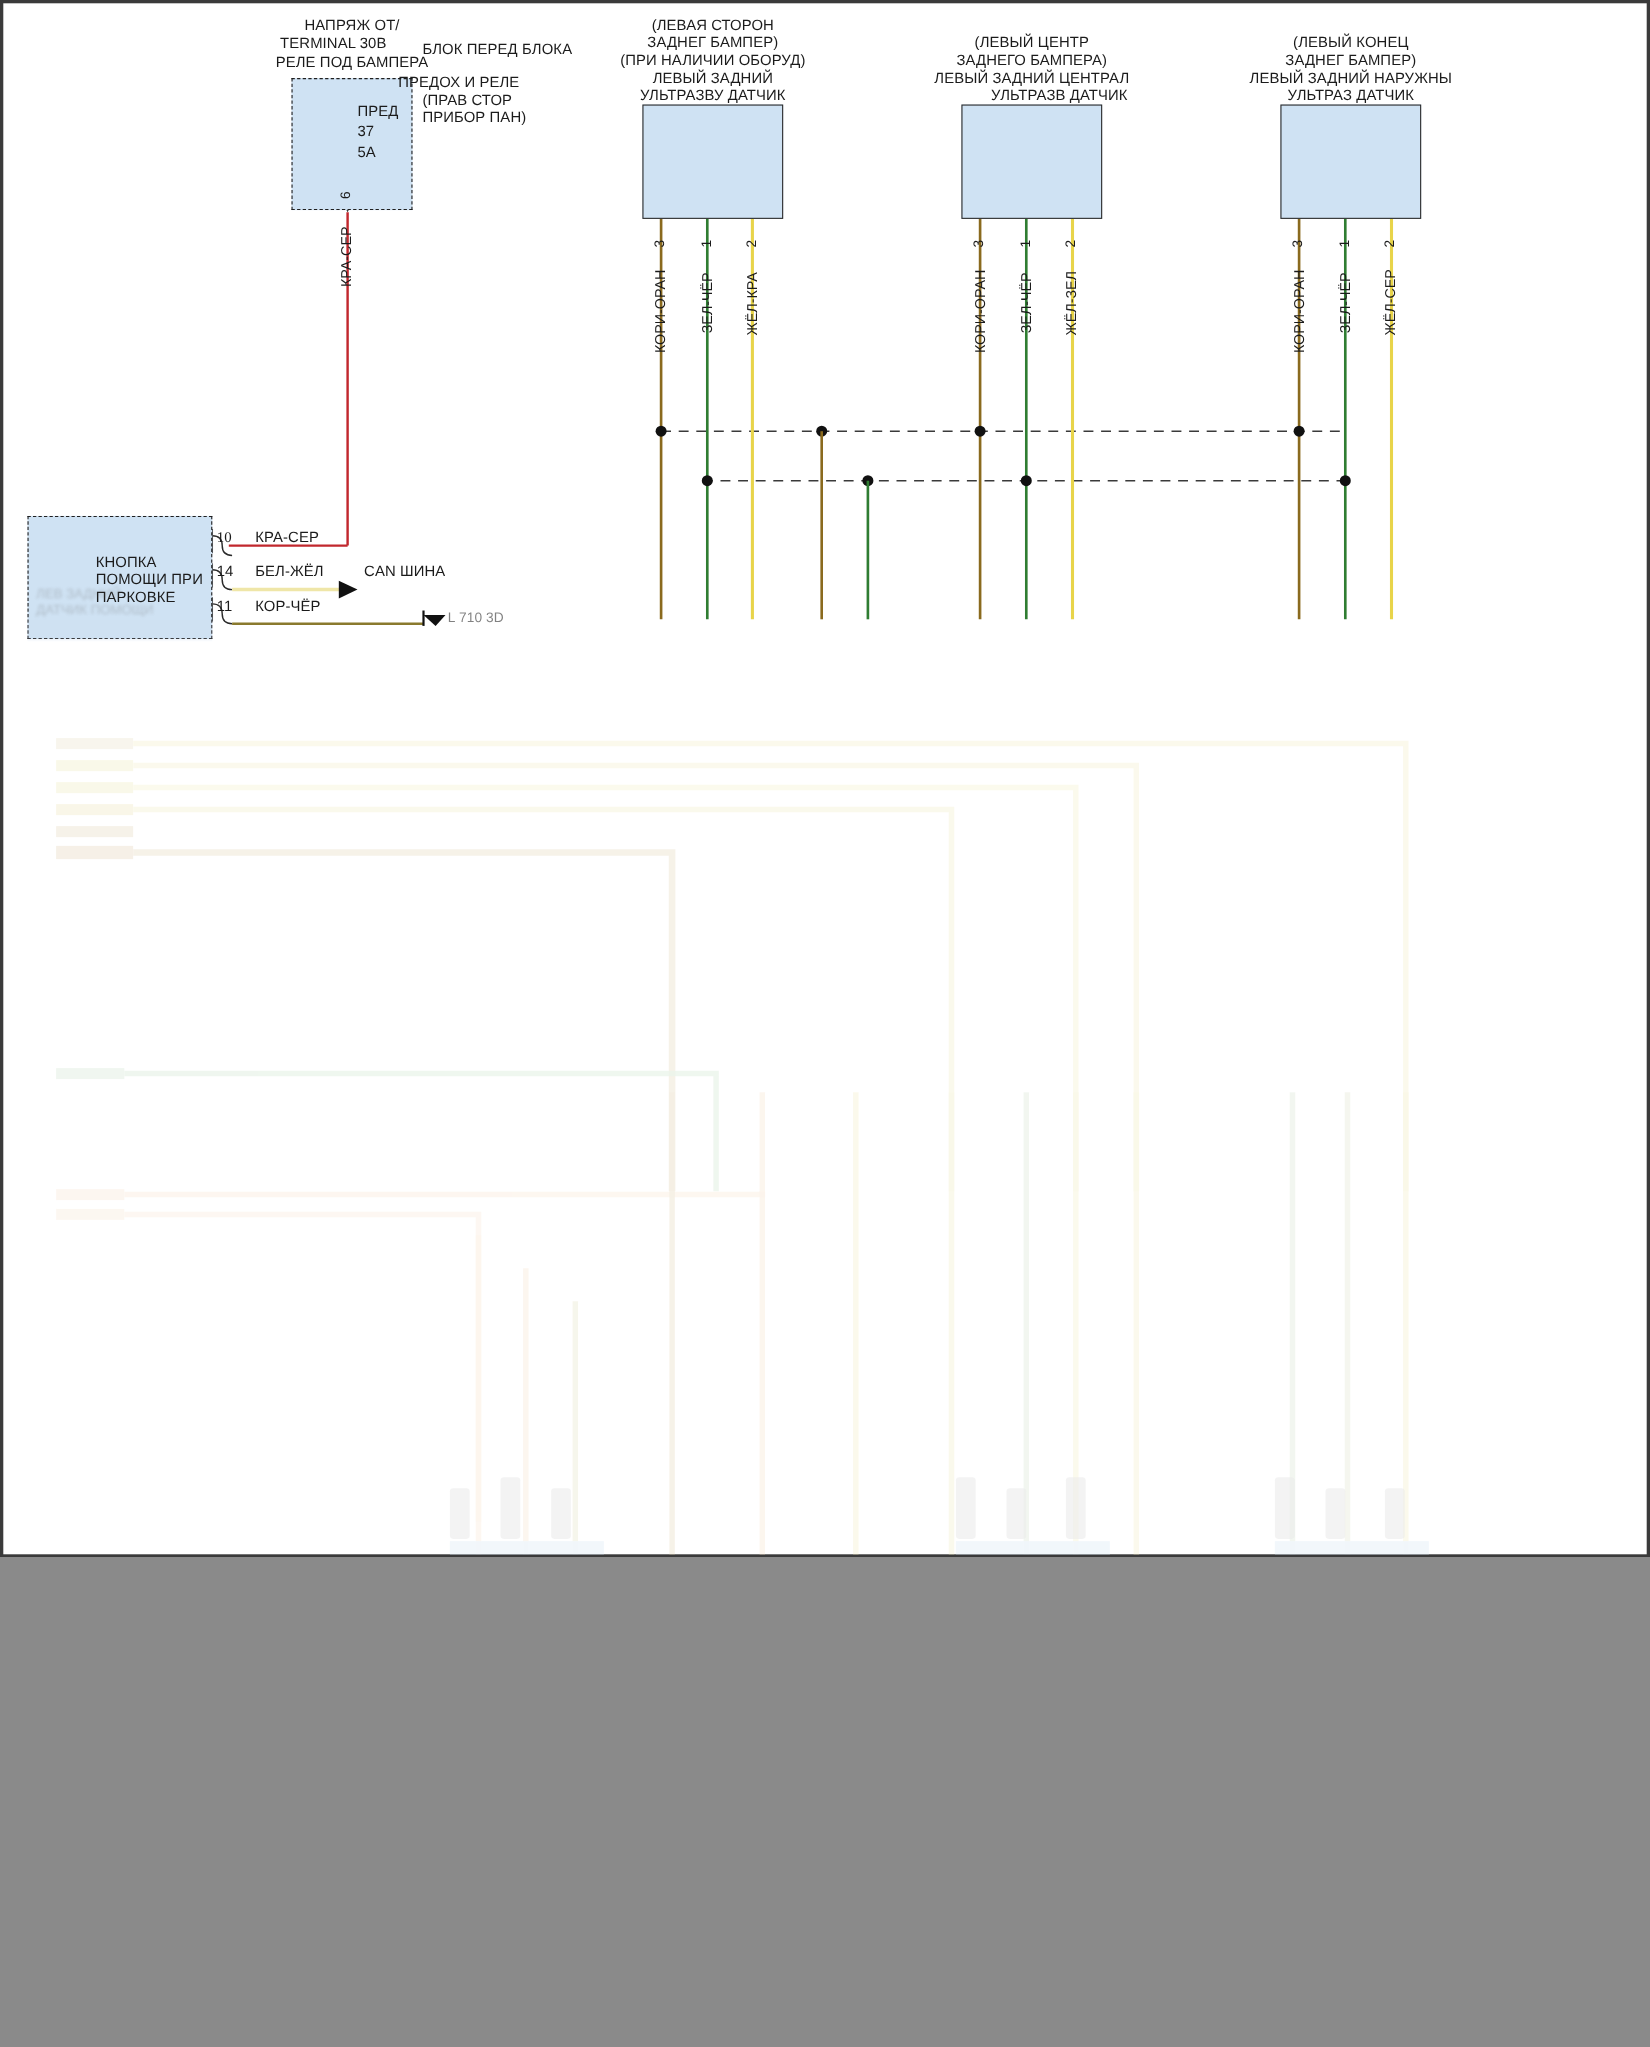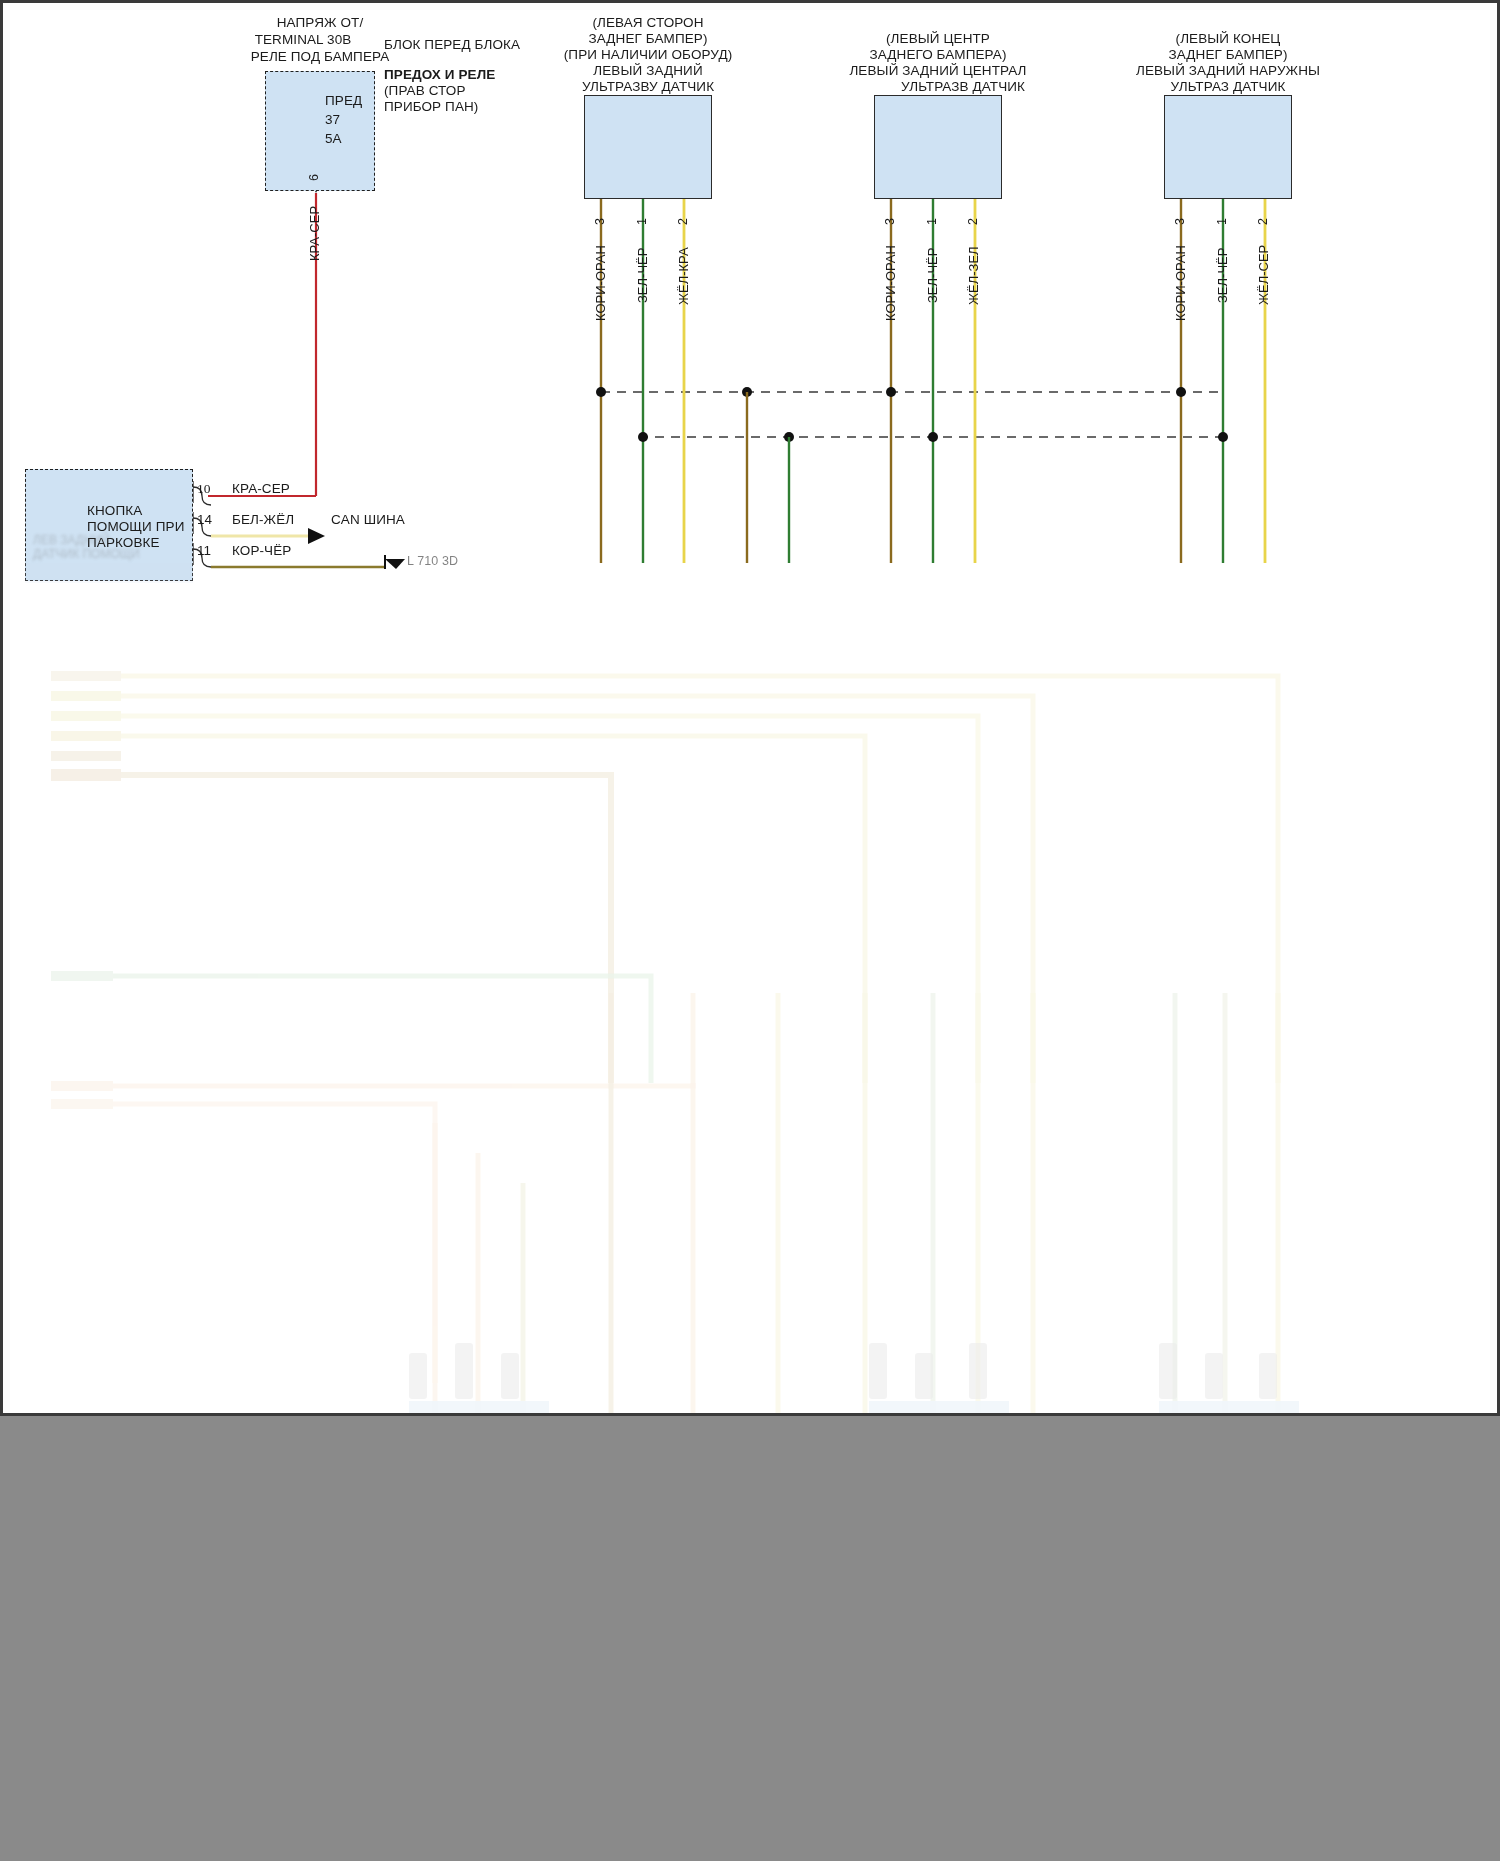--- a/index.html
+++ b/index.html
@@ -133,21 +133,21 @@
 
   <div class="lbl c" style="left:317px;top:12px;">НАПРЯЖ ОТ/</div>
   <div class="lbl c" style="left:300px;top:29px;">TERMINAL 30B</div>
   <div class="lbl c" style="left:317px;top:46px;">РЕЛЕ ПОД БАМПЕРА</div>
 
   <div class="lbl" style="left:322px;top:90px;">ПРЕД</div>
   <div class="lbl" style="left:322px;top:109px;">37</div>
   <div class="lbl" style="left:322px;top:128px;">5A</div>
 
   <div class="lbl" style="left:381px;top:34px;">БЛОК ПЕРЕД БЛОКА</div>
-  <div class="lbl" style="left:381px;top:64px;font-weight:bold;">ПРЕДОХ И РЕЛЕ</div>
+  <div class="lbl" style="left:359px;top:64px;">ПРЕДОХ И РЕЛЕ</div>
   <div class="lbl" style="left:381px;top:80px;">(ПРАВ СТОР</div>
   <div class="lbl" style="left:381px;top:96px;">ПРИБОР ПАН)</div>
 
   <div class="vnum" style="left:304px;top:178px;">6</div>
   <div class="vlbl" style="left:304px;top:258px;">КРА-СЕР</div>
 
   <div class="lbl" style="left:84px;top:500px;">КНОПКА</div>
   <div class="lbl" style="left:84px;top:516px;">ПОМОЩИ ПРИ</div>
   <div class="lbl" style="left:84px;top:532px;">ПАРКОВКЕ</div>
 

